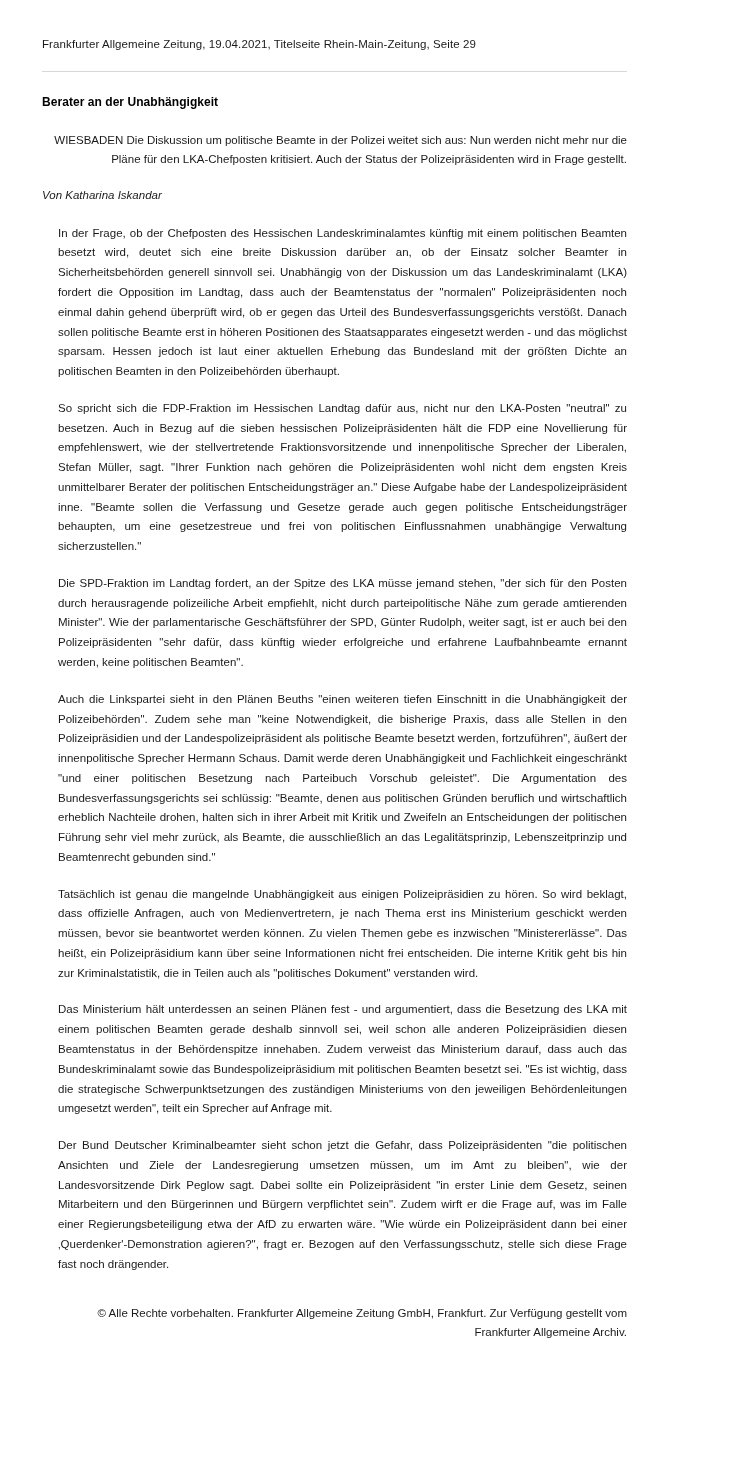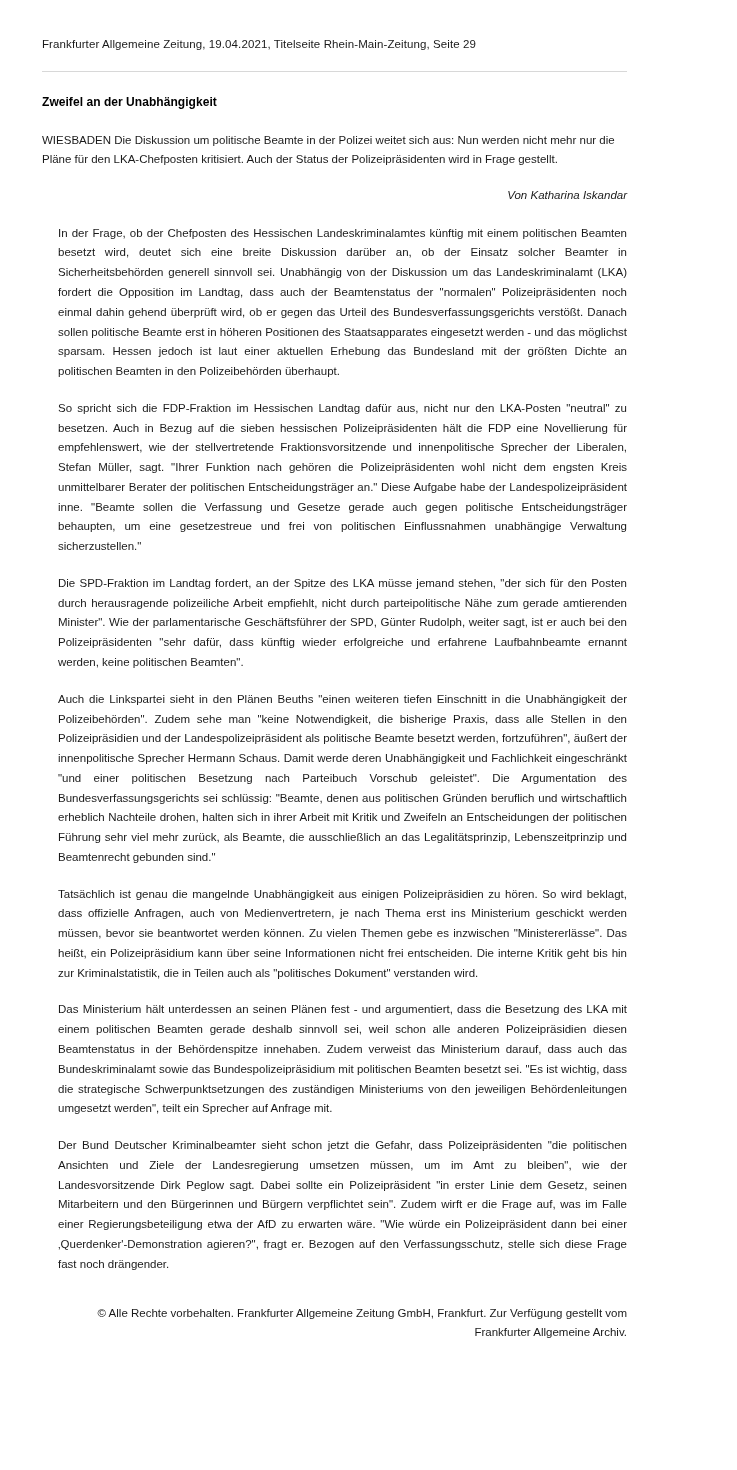--- a/index.html
+++ b/index.html
@@ -39,30 +39,29 @@
     font-weight: bold;
     line-height: 1.4;
     margin: 0 0 20px 0;
     color: #000000;
     letter-spacing: 0.05px;
   }
   .lead {
     font-size: 11.5px;
     line-height: 1.62;
     margin: 0 0 18px 0;
-    text-align: left;
+    text-align: right;
     color: #1a1a1a;
   }
   .byline {
     font-size: 11.5px;
     font-style: italic;
     line-height: 1.6;
     margin: 0 0 19px 0;
     color: #1a1a1a;
-    text-align: right;
   }
   .body-paragraph {
     font-size: 11.5px;
     line-height: 1.72;
     margin: 0 0 17px 16px;
     text-align: justify;
     text-justify: inter-word;
     color: #1a1a1a;
   }
   .body-paragraph:last-child {
@@ -82,21 +81,21 @@
 </style>
 </head>
 <body>
 
 <div class="page">
 
   <p class="source-line">Frankfurter Allgemeine Zeitung, 19.04.2021, Titelseite Rhein-Main-Zeitung, Seite 29</p>
 
   <hr class="divider">
 
-  <h1 class="headline">Zweifel an der Unabhängigkeit</h1>
+  <h1 class="headline">Berater an der Unabhängigkeit</h1>
 
   <p class="lead">WIESBADEN Die Diskussion um politische Beamte in der Polizei weitet sich aus: Nun werden nicht mehr nur die Pläne für den LKA-Chefposten kritisiert. Auch der Status der Polizeipräsidenten wird in Frage gestellt.</p>
 
   <p class="byline">Von Katharina Iskandar</p>
 
   <div class="article-body">
     <p class="body-paragraph">In der Frage, ob der Chefposten des Hessischen Landeskriminalamtes künftig mit einem politischen Beamten besetzt wird, deutet sich eine breite Diskussion darüber an, ob der Einsatz solcher Beamter in Sicherheitsbehörden generell sinnvoll sei. Unabhängig von der Diskussion um das Landeskriminalamt (LKA) fordert die Opposition im Landtag, dass auch der Beamtenstatus der "normalen" Polizeipräsidenten noch einmal dahin gehend überprüft wird, ob er gegen das Urteil des Bundesverfassungsgerichts verstößt. Danach sollen politische Beamte erst in höheren Positionen des Staatsapparates eingesetzt werden - und das möglichst sparsam. Hessen jedoch ist laut einer aktuellen Erhebung das Bundesland mit der größten Dichte an politischen Beamten in den Polizeibehörden überhaupt.</p>
     <p class="body-paragraph">So spricht sich die FDP-Fraktion im Hessischen Landtag dafür aus, nicht nur den LKA-Posten "neutral" zu besetzen. Auch in Bezug auf die sieben hessischen Polizeipräsidenten hält die FDP eine Novellierung für empfehlenswert, wie der stellvertretende Fraktionsvorsitzende und innenpolitische Sprecher der Liberalen, Stefan Müller, sagt. "Ihrer Funktion nach gehören die Polizeipräsidenten wohl nicht dem engsten Kreis unmittelbarer Berater der politischen Entscheidungsträger an." Diese Aufgabe habe der Landespolizeipräsident inne. "Beamte sollen die Verfassung und Gesetze gerade auch gegen politische Entscheidungsträger behaupten, um eine gesetzestreue und frei von politischen Einflussnahmen unabhängige Verwaltung sicherzustellen."</p>
     <p class="body-paragraph">Die SPD-Fraktion im Landtag fordert, an der Spitze des LKA müsse jemand stehen, "der sich für den Posten durch herausragende polizeiliche Arbeit empfiehlt, nicht durch parteipolitische Nähe zum gerade amtierenden Minister". Wie der parlamentarische Geschäftsführer der SPD, Günter Rudolph, weiter sagt, ist er auch bei den Polizeipräsidenten "sehr dafür, dass künftig wieder erfolgreiche und erfahrene Laufbahnbeamte ernannt werden, keine politischen Beamten".</p>
     <p class="body-paragraph">Auch die Linkspartei sieht in den Plänen Beuths "einen weiteren tiefen Einschnitt in die Unabhängigkeit der Polizeibehörden". Zudem sehe man "keine Notwendigkeit, die bisherige Praxis, dass alle Stellen in den Polizeipräsidien und der Landespolizeipräsident als politische Beamte besetzt werden, fortzuführen", äußert der innenpolitische Sprecher Hermann Schaus. Damit werde deren Unabhängigkeit und Fachlichkeit eingeschränkt "und einer politischen Besetzung nach Parteibuch Vorschub geleistet". Die Argumentation des Bundesverfassungsgerichts sei schlüssig: "Beamte, denen aus politischen Gründen beruflich und wirtschaftlich erheblich Nachteile drohen, halten sich in ihrer Arbeit mit Kritik und Zweifeln an Entscheidungen der politischen Führung sehr viel mehr zurück, als Beamte, die ausschließlich an das Legalitätsprinzip, Lebenszeitprinzip und Beamtenrecht gebunden sind."</p>

